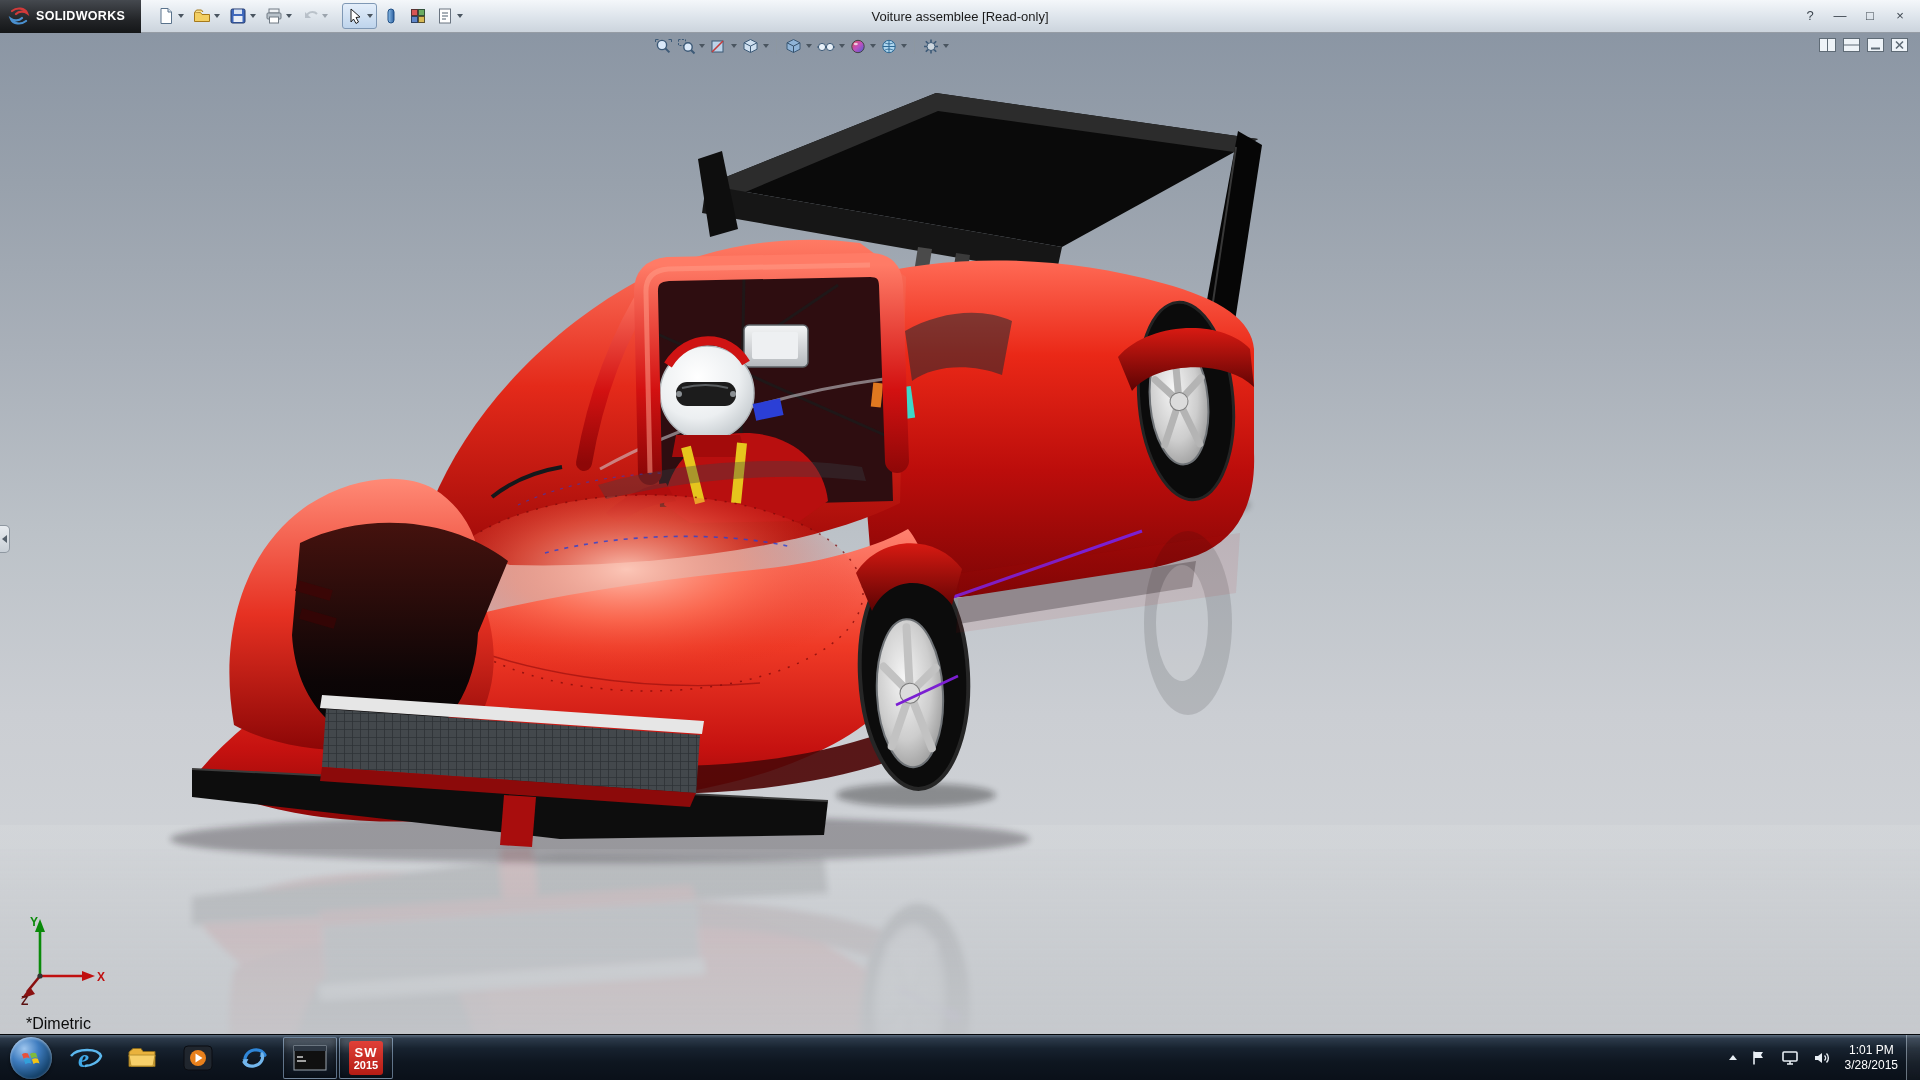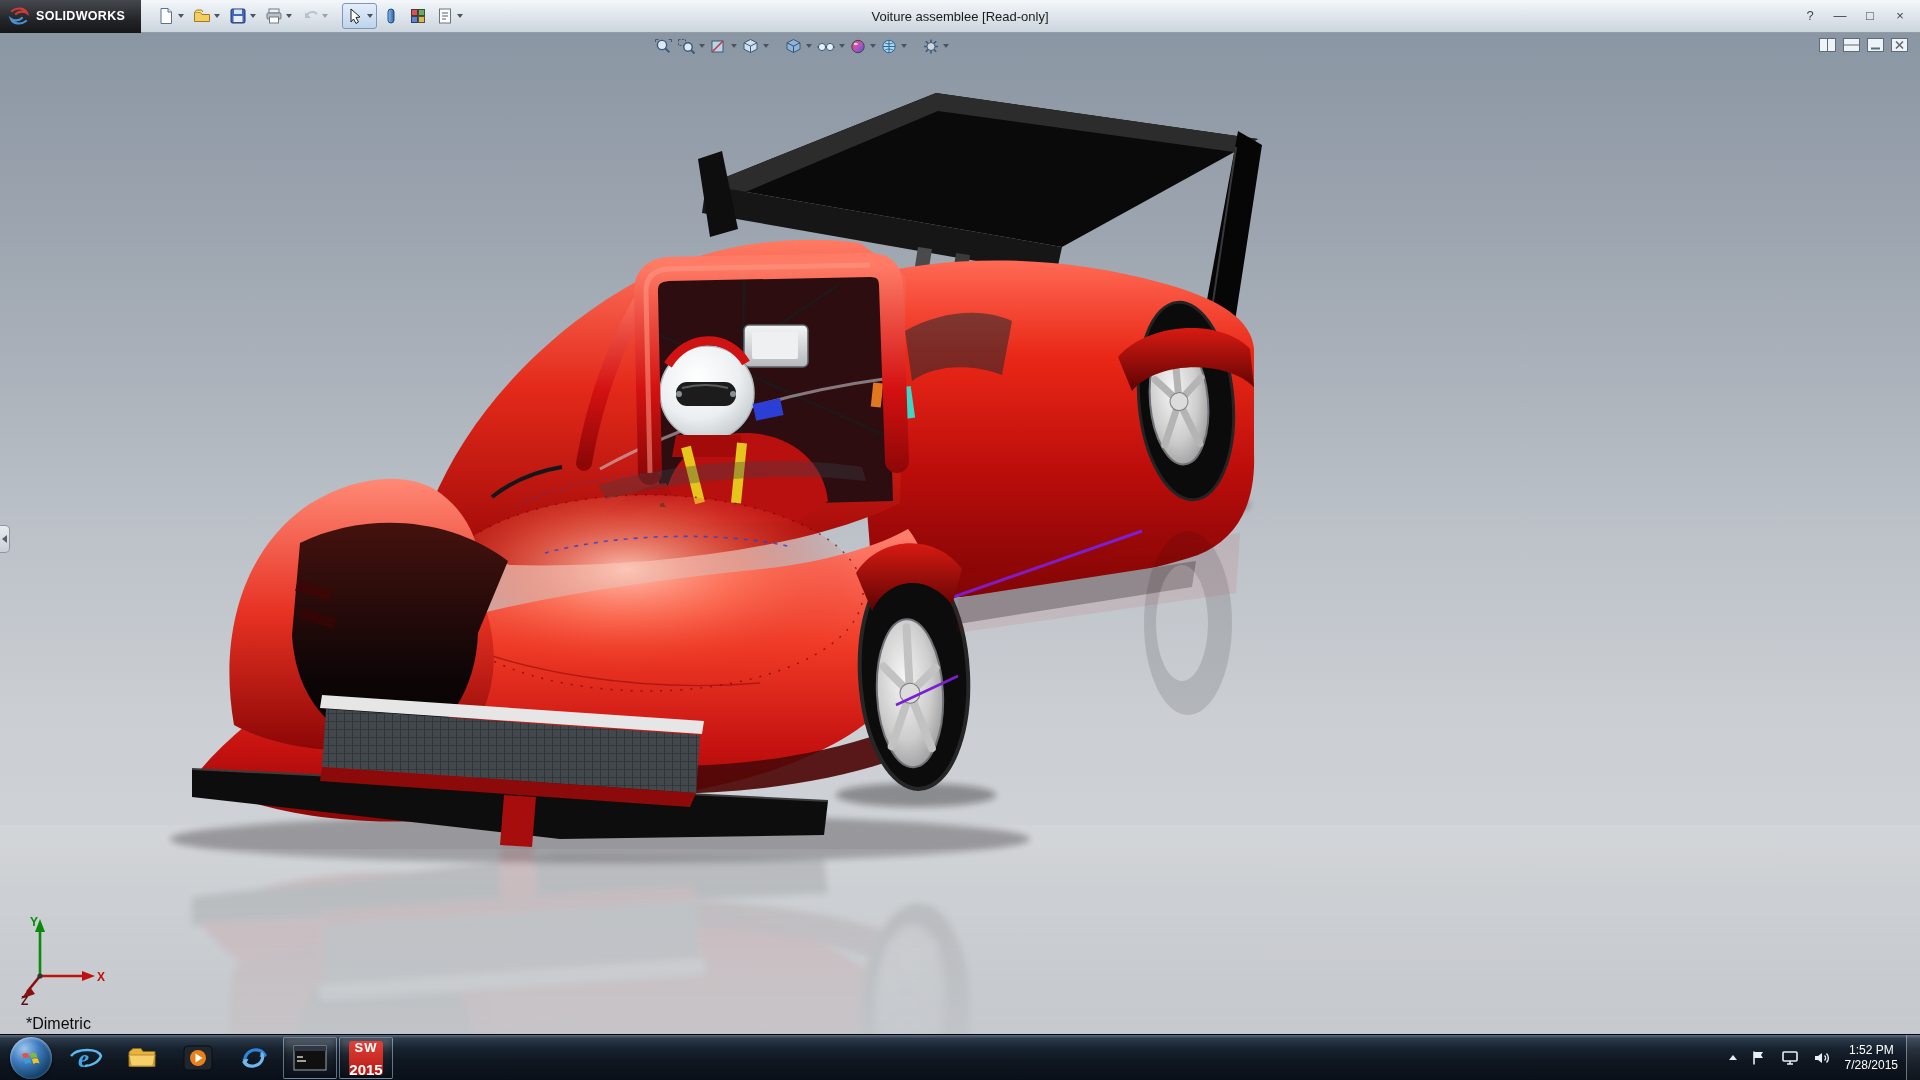--- a/index.html
+++ b/index.html
@@ -44,23 +44,23 @@
     background:linear-gradient(180deg,#5a6b7d 0%,#2c3a4a 8%,#17222f 30%,#0e1620 60%,#0a1019 100%);border-top:1px solid #05080c;}
   .start-orb{width:42px;height:42px;margin:1px 6px 1px 10px;border-radius:50%;flex:none;
     background:radial-gradient(circle at 34% 28%,#9fc6ee 0%,#3f7dc0 35%,#17456f 70%,#0a2342 100%);
     box-shadow:inset 0 1px 3px rgba(255,255,255,.6),0 1px 3px rgba(0,0,0,.6);
     display:flex;align-items:center;justify-content:center;}
   .task-icon{width:54px;height:42px;margin:0 1px;display:flex;align-items:center;justify-content:center;border-radius:2px;border:1px solid transparent;flex:none;}
   .task-icon.active{border-color:rgba(160,190,220,.55);
     background:linear-gradient(rgba(255,255,255,.22),rgba(255,255,255,.05) 40%,rgba(10,20,35,.25));
     box-shadow:inset 0 0 6px rgba(0,0,0,.45);}
   .sw-badge{width:34px;height:34px;background:linear-gradient(#e04038,#b51c14);border-radius:3px;
-    display:flex;flex-direction:column;align-items:center;justify-content:space-between;color:#fff;font-weight:bold;}
+    display:flex;flex-direction:column;align-items:center;justify-content:center;color:#fff;font-weight:bold;}
   .sw-badge .l1{font-size:13px;line-height:14px;letter-spacing:1px;}
-  .sw-badge .l2{font-size:15px;line-height:10px;}
+  .sw-badge .l2{font-size:11px;line-height:10px;}
   .tray{margin-left:auto;display:flex;align-items:center;gap:2px;height:100%;}
   .tray > button{display:flex;align-items:center;justify-content:center;height:100%;padding:0 6px;}
   .tri-up{width:0;height:0;border-left:4px solid transparent;border-right:4px solid transparent;border-bottom:5px solid #e8eef4;}
   .tray-clock{display:flex;flex-direction:column;align-items:center;justify-content:center;color:#fff;font-size:12px;line-height:15px;padding:0 10px;}
   .show-desktop{width:14px;height:46px;align-self:stretch;border-left:1px solid rgba(190,205,220,.5);
     background:linear-gradient(rgba(255,255,255,.10),rgba(255,255,255,.02));}
 </style>
 </head>
 <body>
 
@@ -554,20 +554,20 @@
           <path d="M6 14h6M9 11v3" stroke="#e8eef4" stroke-width="1.6"></path>
         </svg>
       </button>
       <button>
         <svg width="18" height="16">
           <path d="M2 6v4h3l4 3V3L5 6z" fill="#e8eef4"></path>
           <path d="M11.5 5.5c1.5 1.5 1.5 3.5 0 5M13.5 3.5c2.5 2.5 2.5 6.5 0 9" stroke="#e8eef4" stroke-width="1.4" fill="none"></path>
         </svg>
       </button>
       <button class="tray-clock">
-        <div>1:52 PM</div>
-        <div>7/28/2015</div>
+        <div>1:01 PM</div>
+        <div>3/28/2015</div>
       </button>
       <button class="show-desktop"></button>
     </div>
   </footer>
 
 </div>
 
 </body></html>

